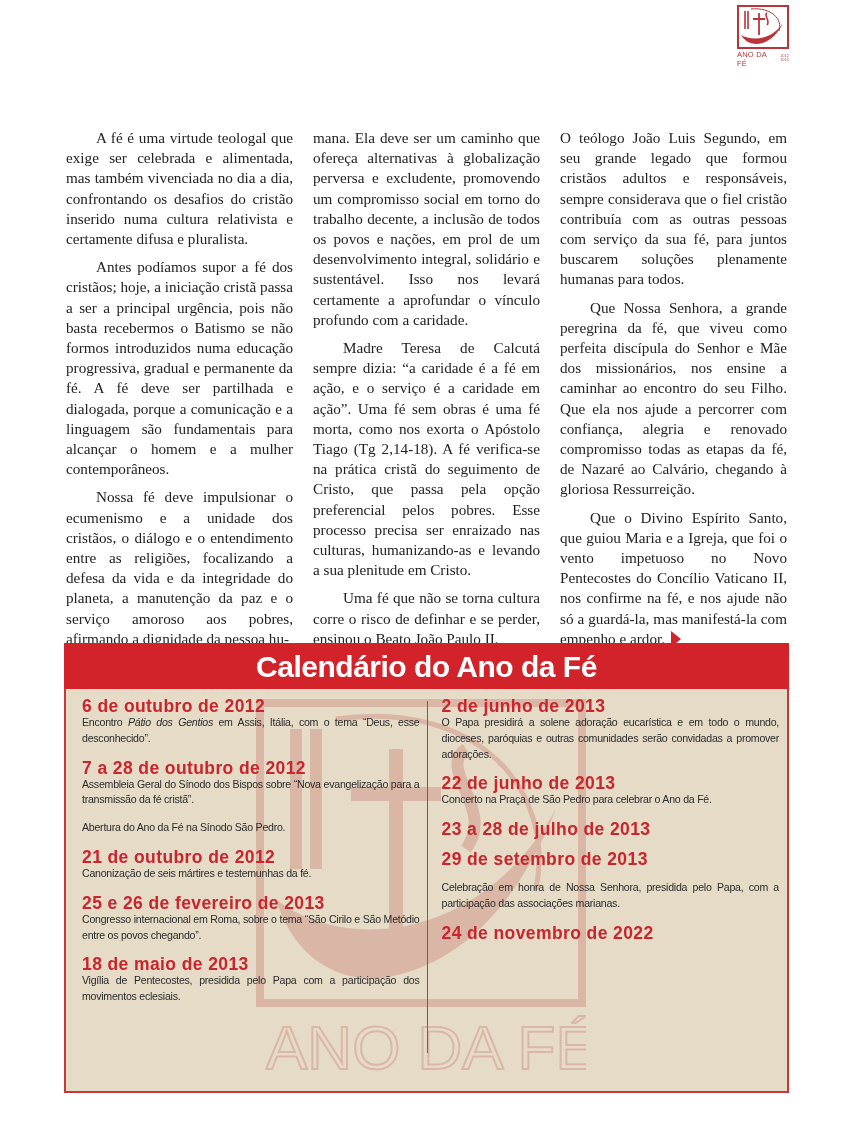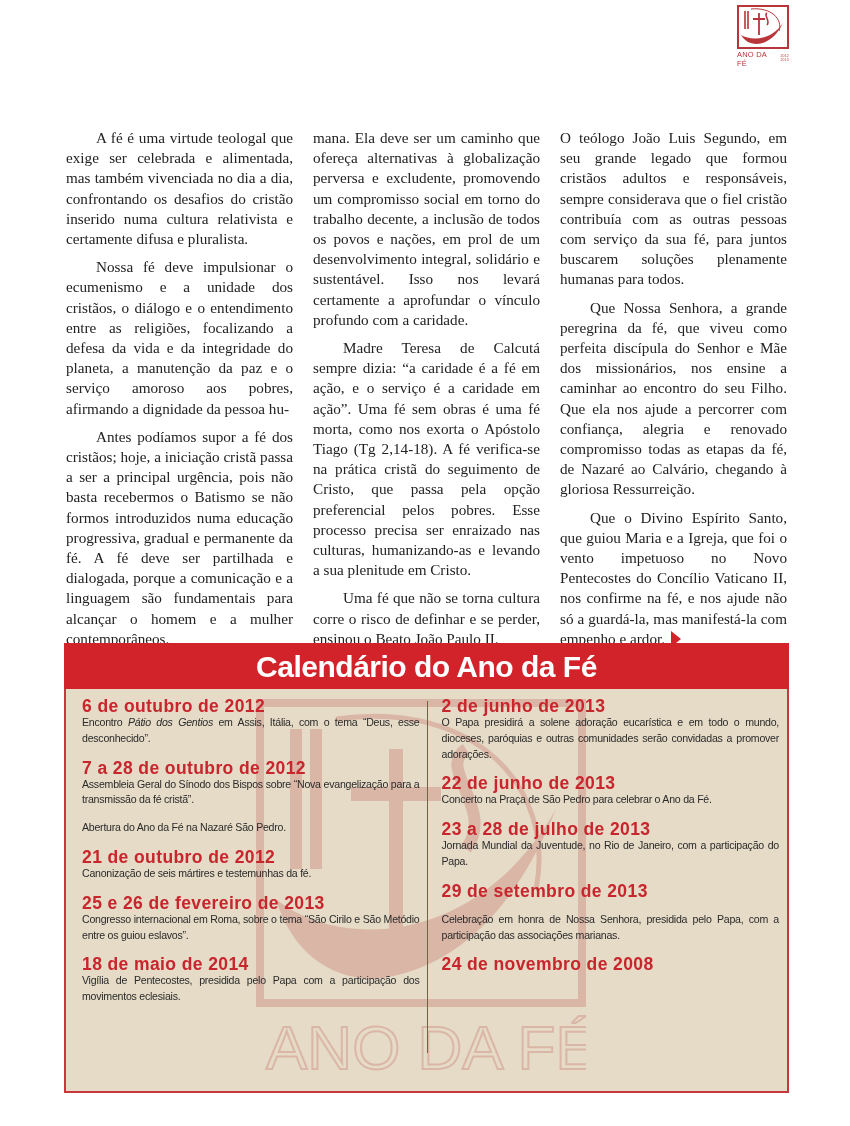--- a/index.html
+++ b/index.html
@@ -48,22 +48,22 @@
     <span class="logo-years">
       <div>2012</div>
       <div>2013</div>
     </span>
   </div>
 </div>
 
 <div class="article">
   <div class="col">
     <p class="indent">A fé é uma virtude  teologal que exige ser  celebrada e alimentada, mas também vivenciada no dia a dia, confrontando os desafios do cristão inserido numa cultura relativista e certamente difusa e pluralista.</p>
+    <p class="indent">Antes podíamos supor a fé dos cristãos; hoje, a iniciação cristã passa a ser a principal urgência, pois não basta recebermos o Batismo se não formos introduzidos numa educação progressiva, gradual e permanente da fé.  A fé deve ser partilhada e dialogada, porque a comunicação e a linguagem são fundamentais para alcançar o homem e a mulher contemporâneos.</p>
     <p class="indent">Nossa fé deve impulsionar o ecumenismo e a unidade dos cristãos, o diálogo e o entendimento entre as religiões, focalizando a defesa da vida e da integridade do planeta, a manutenção da paz e o serviço amoroso aos pobres, afirmando a dignidade da pessoa hu-</p>
-    <p class="indent">Antes podíamos supor a fé dos cristãos; hoje, a iniciação cristã passa a ser a principal urgência, pois não basta recebermos o Batismo se não formos introduzidos numa educação progressiva, gradual e permanente da fé.  A fé deve ser partilhada e dialogada, porque a comunicação e a linguagem são fundamentais para alcançar o homem e a mulher contemporâneos.</p>
   </div>
   <div class="col">
     <p>mana. Ela deve ser um caminho que ofereça alternativas à globalização perversa e excludente, promovendo um compromisso social em torno do trabalho decente, a inclusão de todos os povos e nações, em prol de um desenvolvimento integral, solidário e sustentável. Isso nos levará certamente  a aprofundar o vínculo profundo com a caridade.</p>
     <p class="indent">Madre Teresa de Calcutá sempre dizia:  “a caridade é a fé em ação, e o serviço é a caridade em ação”. Uma fé sem obras é uma fé morta, como nos exorta o Apóstolo Tiago (Tg 2,14-18). A fé  verifica-se na prática cristã  do seguimento de Cristo, que passa pela opção preferencial pelos pobres. Esse processo precisa ser enraizado nas culturas, humanizando-as e levando a sua plenitude em Cristo.</p>
     <p class="indent">Uma fé que não se torna cultura corre o risco de definhar  e se perder,  ensinou o Beato João Paulo II.</p>
   </div>
   <div class="col">
     <p>O teólogo João Luis Segundo, em seu  grande legado que formou cristãos adultos e responsáveis,  sempre considerava que o fiel cristão contribuía com as outras pessoas com serviço da sua fé, para juntos buscarem soluções plenamente humanas para todos.</p>
     <p class="indent">Que Nossa Senhora, a grande peregrina da fé, que viveu como perfeita discípula do Senhor e Mãe dos missionários, nos ensine a caminhar ao encontro do seu Filho. Que ela nos ajude a percorrer com confiança, alegria e renovado compromisso todas as etapas da fé, de Nazaré ao Calvário, chegando à gloriosa Ressurreição.</p>
     <p class="indent"><span>Que o Divino Espírito Santo, que guiou Maria e a Igreja, que foi o vento impetuoso no Novo Pentecostes do Concílio Vaticano II, nos confirme na fé, e nos ajude não só a guardá-la, mas manifestá-la com empenho e ardor.</span><span class="end-mark"></span></p>
@@ -87,53 +87,52 @@
       <div class="cal-col left">
         <div class="event">
           <div class="event-date">6 de outubro de 2012</div>
           <div class="event-desc"><span>Encontro </span><i>Pátio dos Gentios</i><span> em Assis, Itália, com o tema “Deus, esse desconhecido”.</span></div>
         </div>
         <div class="event">
           <div class="event-date">7 a 28 de outubro de 2012</div>
           <div class="event-desc">Assembleia Geral do Sínodo dos Bispos sobre “Nova evangelização para a transmissão da fé cristã”.</div>
         </div>
         <div class="event">
-          <div class="event-desc">Abertura do Ano da Fé na Nazaré São Pedro.</div>
+          <div class="event-desc">Abertura do Ano da Fé na Sínodo São Pedro.</div>
         </div>
         <div class="event">
           <div class="event-date">21 de outubro de 2012</div>
           <div class="event-desc">Canonização de seis mártires e testemunhas da fé.</div>
         </div>
         <div class="event">
           <div class="event-date">25 e 26 de fevereiro de 2013</div>
-          <div class="event-desc">Congresso internacional em Roma, sobre o tema “São Cirilo e São Metódio entre os guiou eslavos”.</div>
+          <div class="event-desc">Congresso internacional em Roma, sobre o tema “São Cirilo e São Metódio entre os povos chegando”.</div>
         </div>
         <div class="event">
-          <div class="event-date">18 de maio de 2014</div>
+          <div class="event-date">18 de maio de 2013</div>
           <div class="event-desc">Vigília de Pentecostes, presidida pelo Papa com a participação dos movimentos eclesiais.</div>
         </div>
       </div>
       <div class="cal-col right">
         <div class="event">
           <div class="event-date">2 de junho de 2013</div>
           <div class="event-desc">O Papa presidirá a solene adoração eucarística e em todo o mundo, dioceses, paróquias e outras comunidades serão convidadas a promover adorações.</div>
         </div>
         <div class="event">
           <div class="event-date">22 de junho de 2013</div>
           <div class="event-desc">Concerto na Praça de São Pedro para celebrar o Ano da Fé.</div>
         </div>
         <div class="event">
           <div class="event-date">23 a 28 de julho de 2013</div>
-          <div class="event-desc">Jornada Mundial da Juventude, no Rio de Janeiro, com a participação do Papa.</div>
         </div>
         <div class="event">
           <div class="event-date">29 de setembro de 2013</div>
         </div>
         <div class="event">
           <div class="event-desc">Celebração em honra de Nossa Senhora, presidida pelo Papa, com a participação das associações marianas.</div>
         </div>
         <div class="event">
-          <div class="event-date">24 de novembro de 2008</div>
+          <div class="event-date">24 de novembro de 2022</div>
         </div>
       </div>
     </div>
   </div>
 </div>
 
 </body></html>

